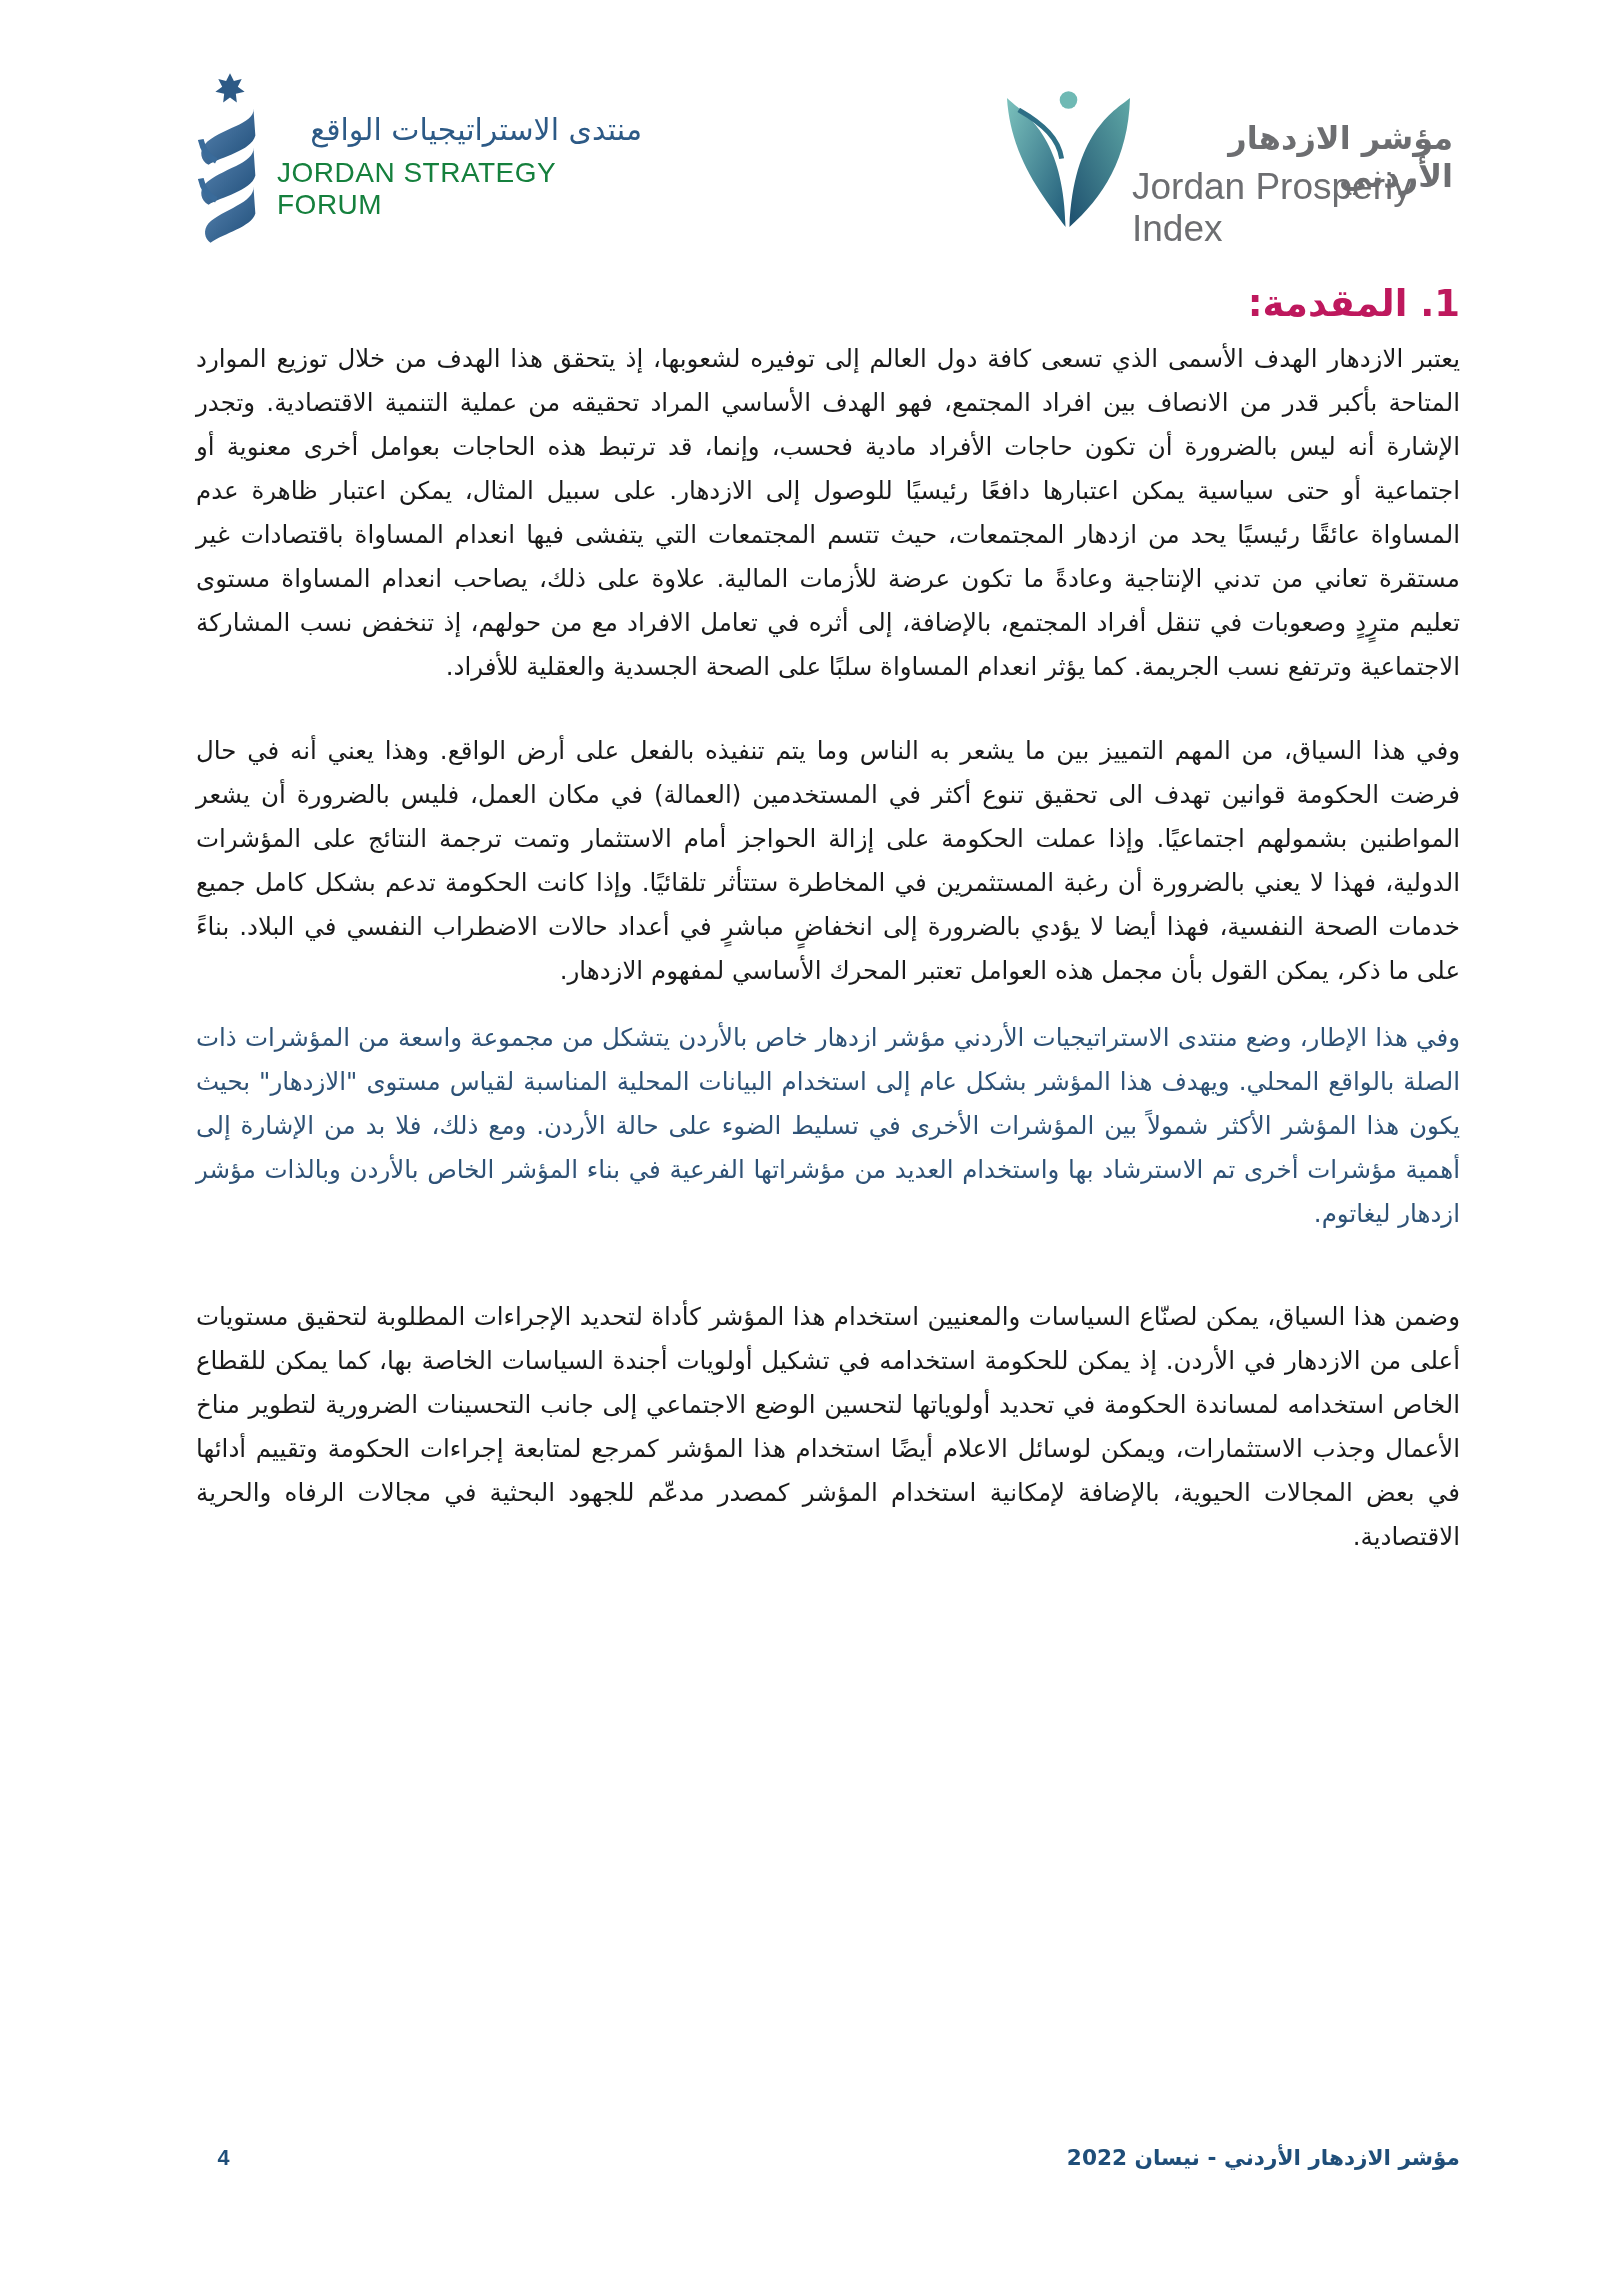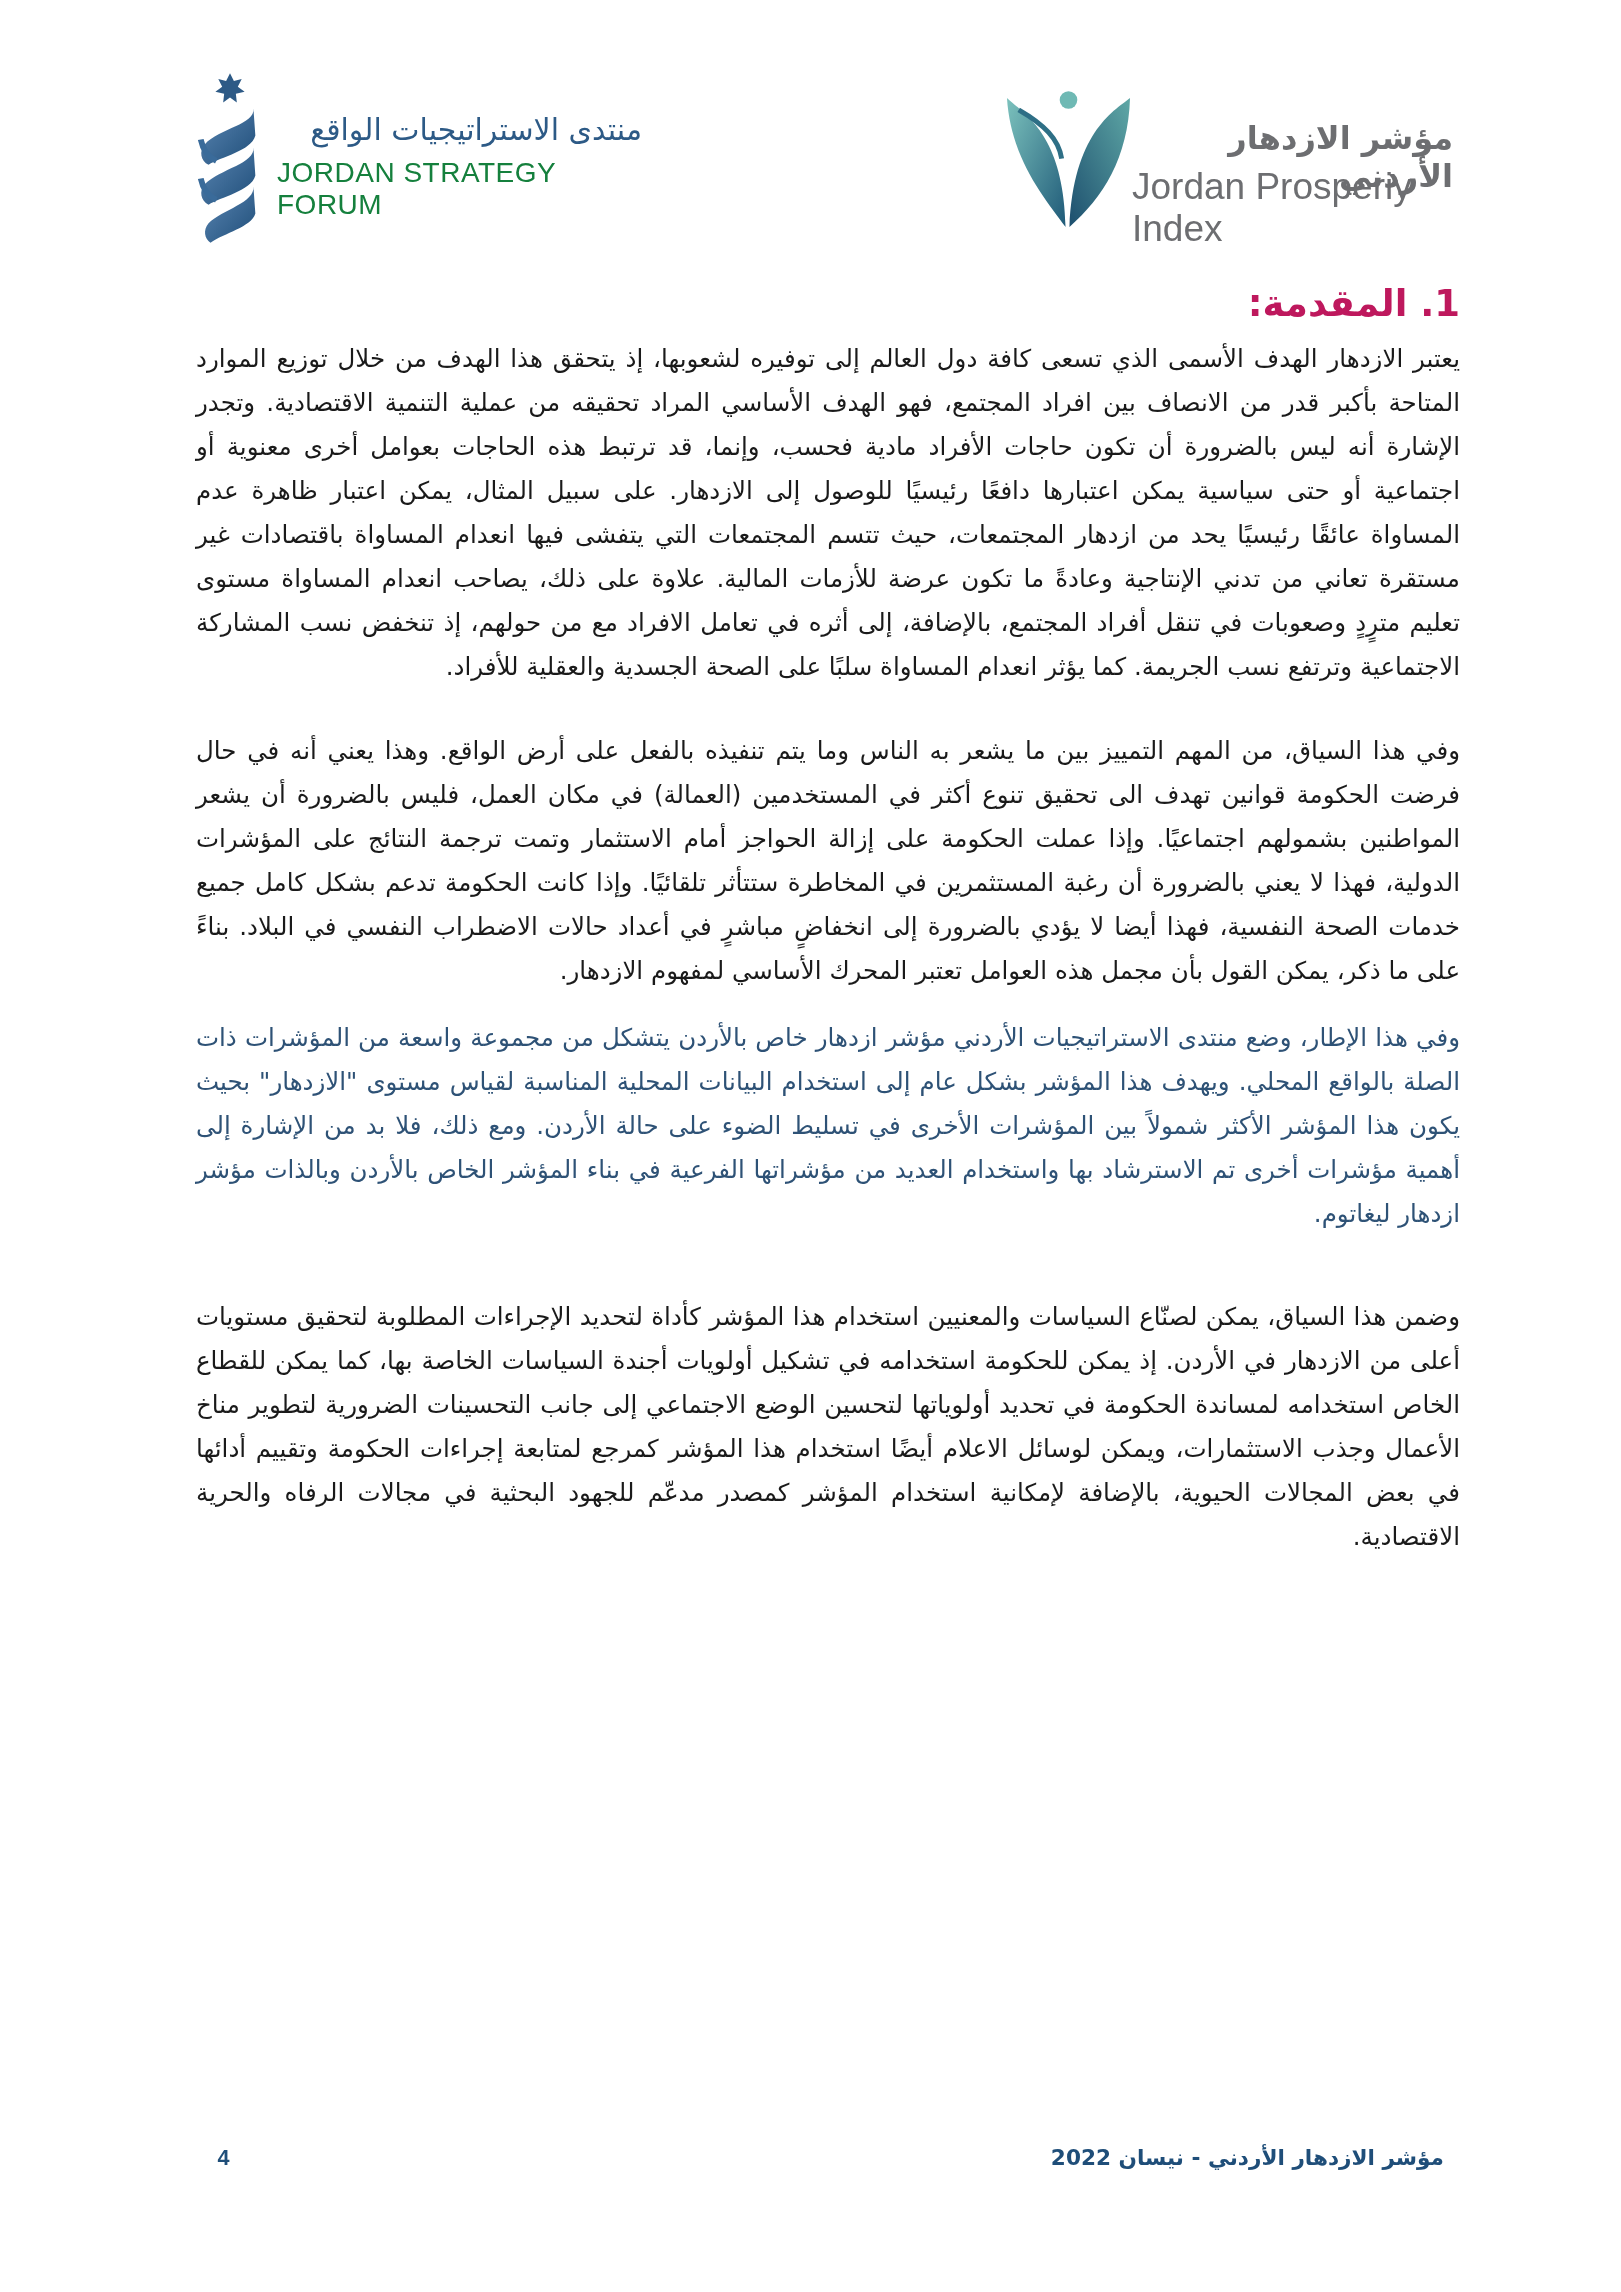--- a/index.html
+++ b/index.html
@@ -19,21 +19,21 @@
   .content { position: absolute; left: 196px; top: 276px; width: 1264px; direction: rtl; }
   .section-title { font-size: 37px; font-weight: bold; color: #be185d; margin: 0 0 5.9px 0; text-align: right; line-height: 55px; }
   .para { font-size: 24.5px; line-height: 44px; text-align: justify; text-align-last: right; margin: 0; }
   .para.blue { color: #2e5276; }
   .p1 { margin-bottom: 40px; }
   .p2 { margin-bottom: 23.5px; }
   .p3 { margin-bottom: 59px; }
 
   
   .footer { position: absolute; left: 196px; top: 2145px; width: 1264px; height: 39px; }
-  .footer-title { position: absolute; right: 16px; top: 0; direction: rtl; font-size: 21.6px; font-weight: bold; color: #1f4e79; }
+  .footer-title { position: absolute; right: 0; top: 0; direction: rtl; font-size: 21.6px; font-weight: bold; color: #1f4e79; }
   .footer-page { position: absolute; left: 21.6px; top: 0; font-size: 21.6px; font-weight: bold; color: #1f4e79; font-family: "Liberation Sans", sans-serif; }
 </style>
 </head>
 <body>
 
 <div class="logo-left">
   <svg width="78" height="176" viewBox="0 0 80 180" style="position:absolute;left:0;top:0;">
     <defs>
       <linearGradient id="ribbonGrad" x1="0" y1="0" x2="1" y2="1">
         <stop offset="0" stop-color="#5b86b3"></stop>

